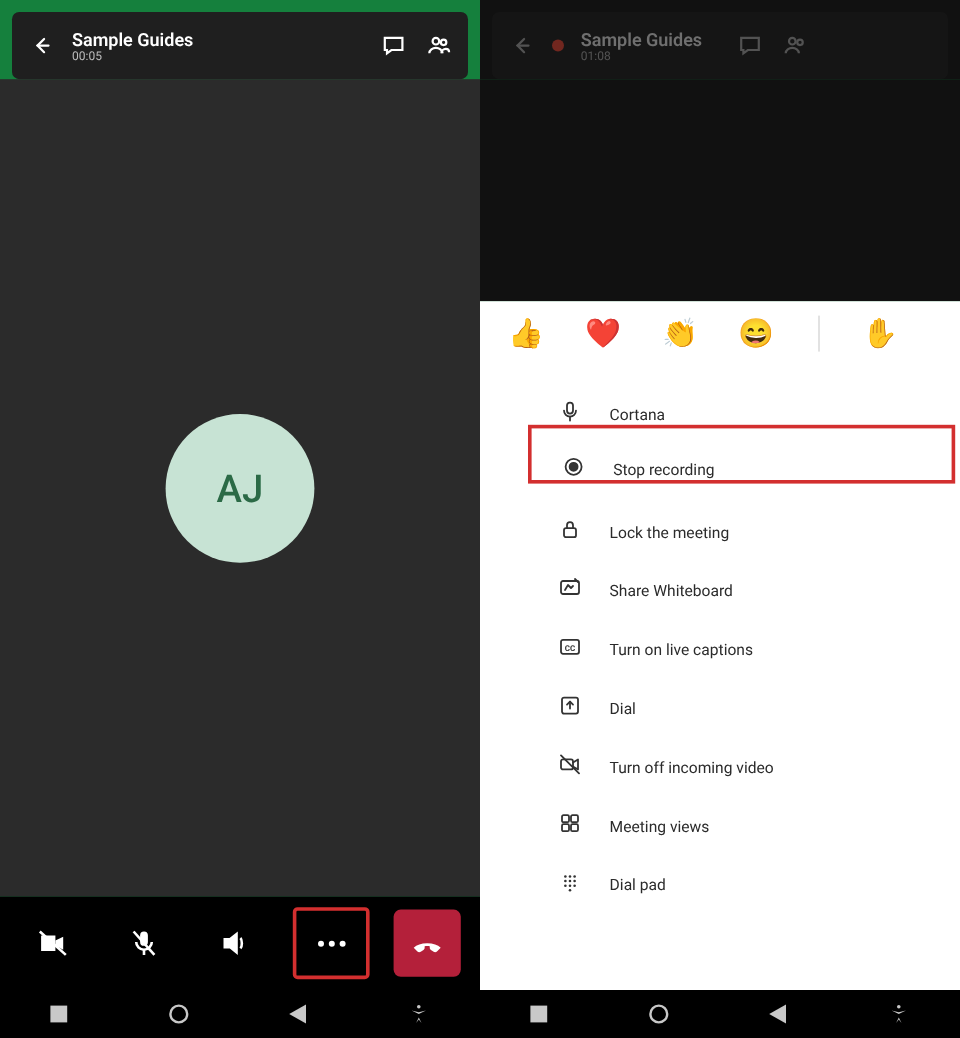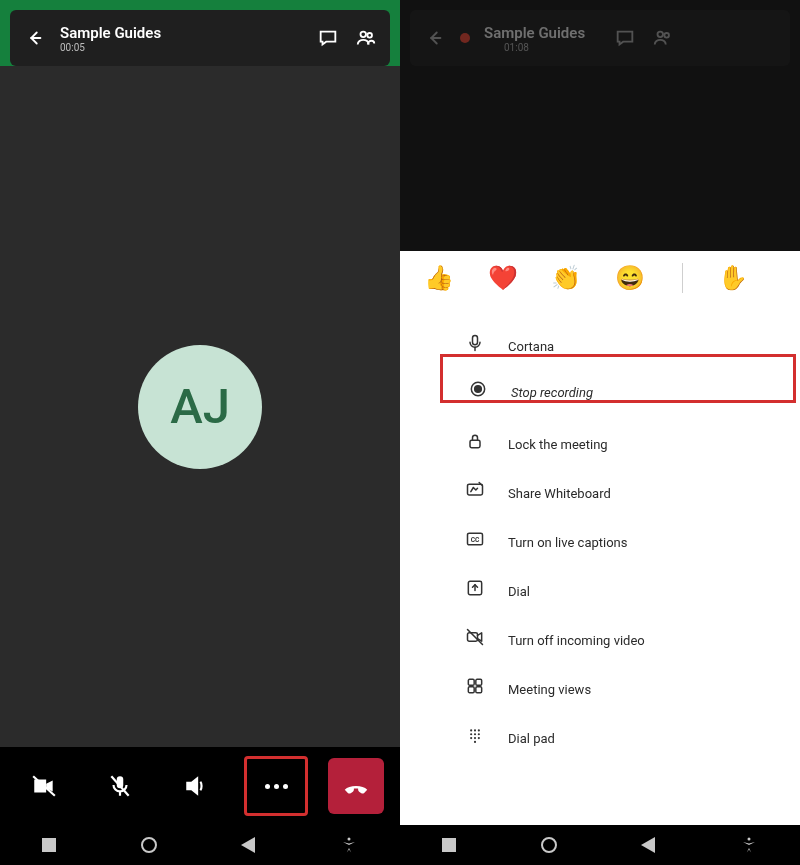--- a/index.html
+++ b/index.html
@@ -26,21 +26,21 @@
     background: #2b2b2b;
     display: flex;
     align-items: center;
     justify-content: center;
     position: relative;
   }
   .avatar {
     width: 124px; height: 124px; border-radius: 50%;
     background: #c7e3d4;
     display: flex; align-items: center; justify-content: center;
-    color: #2b6a46; font-size: 49px; font-weight: 500;
+    color: #2b6a46; font-size: 32px; font-weight: 500;
   }
   .call-footer {
     height: 78px;
     background: #000;
     display: flex;
     align-items: center;
     justify-content: space-around;
     padding: 0 6px;
   }
   .ctrl-btn {
@@ -75,21 +75,21 @@
     border-radius: 6px;
     height: 56px;
     display: flex;
     align-items: center;
     padding: 0 12px;
     gap: 14px;
     opacity: 0.55;
   }
   .rec-dot { width:10px; height:10px; background:#c0392b; border-radius:50%; }
   .r-title-block .title { color:#bcbcbc; font-size:15px; font-weight:600; }
-  .r-title-block .subtitle { color:#8a8a8a; font-size:10px;margin-left:20px; }
+  .r-title-block .subtitle { color:#8a8a8a; font-size:10px; }
   .r-dark-gap { flex: 0 0 185px; background:#111; }
   .menu-sheet {
     flex: 1;
     background: #fff;
     display: flex;
     flex-direction: column;
     overflow: hidden;
   }
   .reaction-row {
     height: 54px;
@@ -113,21 +113,20 @@
     margin-left: 40px;
   }
   .menu-item .mi-icon {
     width: 22px; height: 22px; display:flex; align-items:center; justify-content:center; color:#333;
   }
   .menu-item.highlight {
     border: 3px solid #d32f2f;
     border-left-width: 3px;
     border-right-width: 3px;
     margin-right: 4px;
-    font-style: italic;
   }
   svg { display:block; }
 </style>
 </head>
 <body>
 
 <div class="phone">
   <div class="call-header">
     <div class="hdr-icon">
       <svg width="22" height="22" viewBox="0 0 24 24" fill="none" stroke="#fff" stroke-width="2" stroke-linecap="round">

